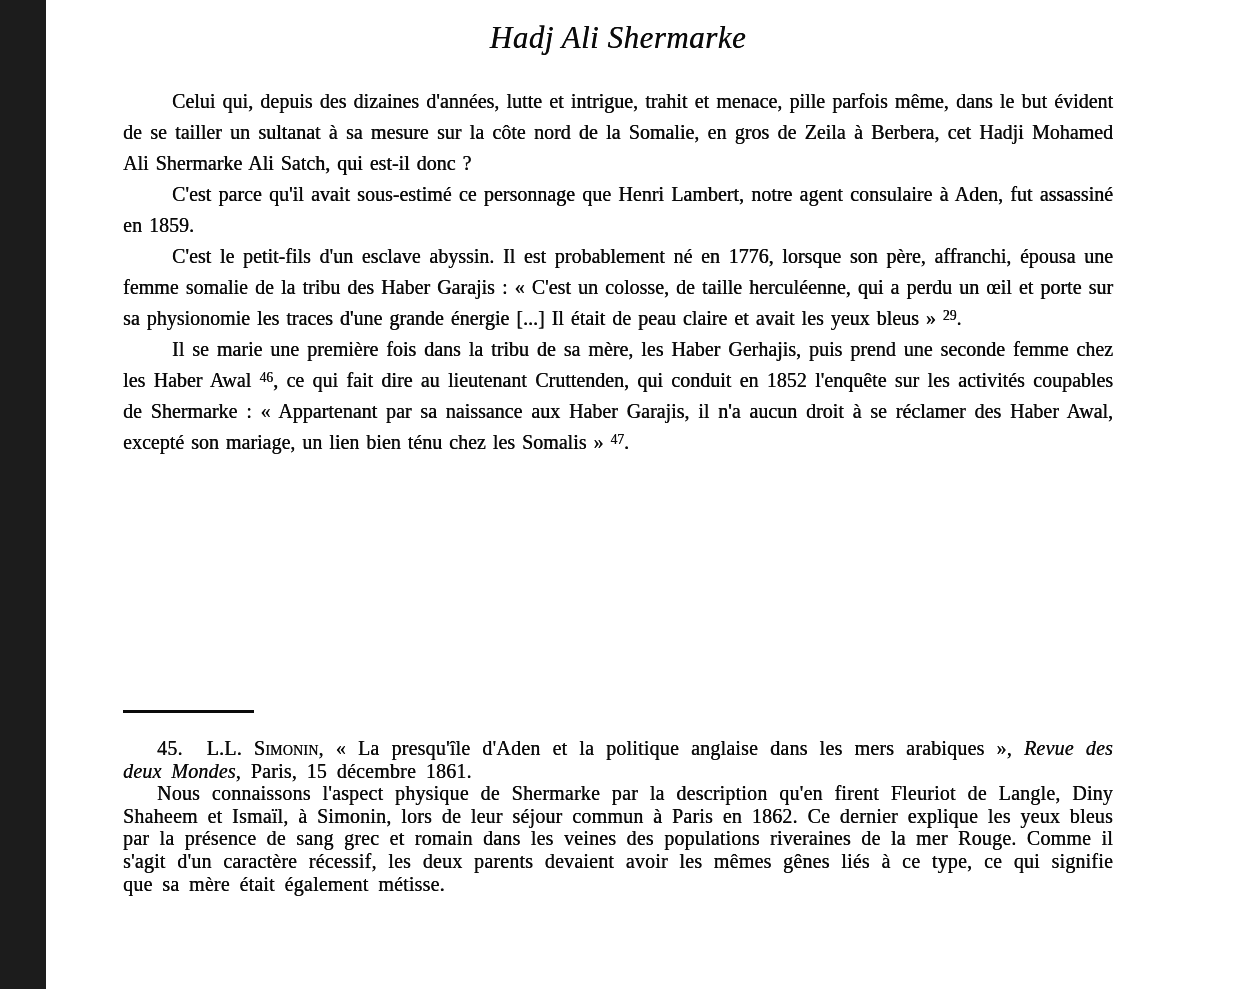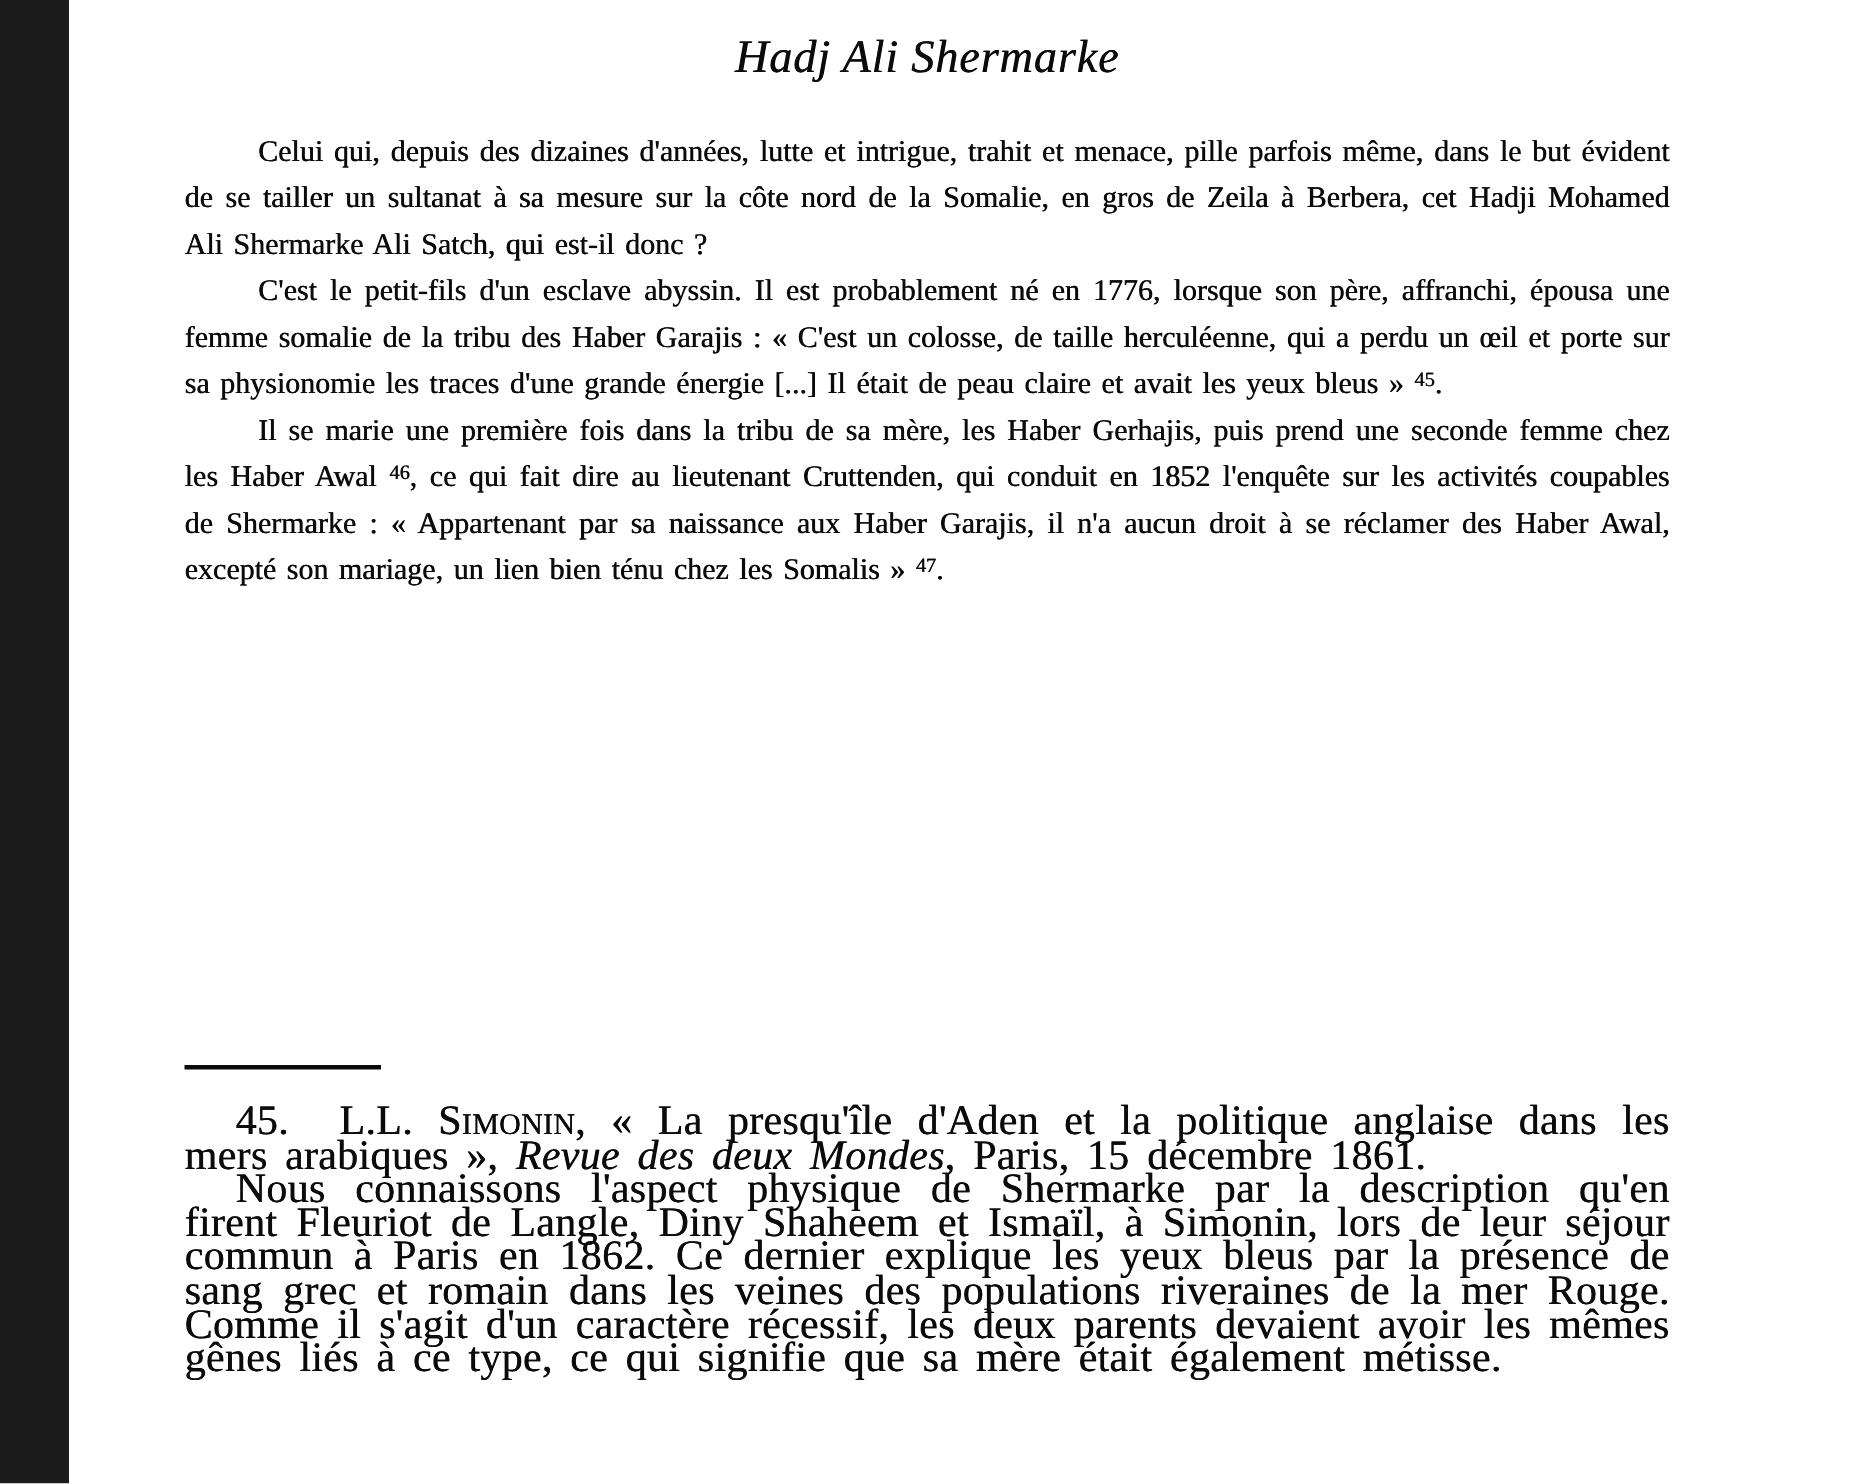--- a/index.html
+++ b/index.html
@@ -58,21 +58,21 @@
     left: 123px;
     width: 131px;
     height: 3px;
     background: var(--text, #111111);
   }
   .footnotes {
     position: absolute;
     top: 737px;
     left: 123px;
     width: 990px;
-    font-size: 28px;
+    font-size: 20px;
     line-height: 22.6px;
     text-align: justify;
     text-shadow: 0.3px 0 0 currentColor;
   }
   .footnotes p {
     margin: 0;
     text-indent: 34px;
     word-spacing: 4.5px;
     letter-spacing: 0.2px;
   }
@@ -88,21 +88,22 @@
   }
 </style>
 </head>
 <body>
 
 <div class="page">
   <div class="scanbar"></div>
   <div class="title">Hadj Ali Shermarke</div>
   <div class="bodytext" id="body-container">
       <p><span>Celui qui, depuis des dizaines d'années, lutte et intrigue, trahit et menace, pille parfois même, dans le but évident de se tailler un sultanat à sa mesure sur la côte nord de la Somalie, en gros de Zeila à Berbera, cet Hadji Mohamed Ali Shermarke Ali Satch, qui est-il donc ?</span></p>
-      <p><span>C'est le petit-fils d'un esclave abyssin. Il est probablement né en 1776, lorsque son père, affranchi, épousa une femme somalie de la tribu des Haber Garajis : « C'est un colosse, de taille herculéenne, qui a perdu un œil et porte sur sa physionomie les traces d'une grande énergie [...] Il était de peau claire et avait les yeux bleus » </span><sup>45</sup><span>.</span></p>
+      <p><span>C'est parce qu'il avait sous-estimé ce personnage que Henri Lambert, notre agent consulaire à Aden, fut assassiné en 1859.</span></p>
+      <p><span>C'est le petit-fils d'un esclave abyssin. Il est probablement né en 1776, lorsque son père, affranchi, épousa une femme somalie de la tribu des Haber Garajis : « C'est un colosse, de taille herculéenne, qui a perdu un œil et porte sur sa physionomie les traces d'une grande énergie [...] Il était de peau claire et avait les yeux bleus » </span><sup>29</sup><span>.</span></p>
       <p><span>Il se marie une première fois dans la tribu de sa mère, les Haber Gerhajis, puis prend une seconde femme chez les Haber Awal </span><sup>46</sup><span>, ce qui fait dire au lieutenant Cruttenden, qui conduit en 1852 l'enquête sur les activités coupables de Shermarke : « Appartenant par sa naissance aux Haber Garajis, il n'a aucun droit à se réclamer des Haber Awal, excepté son mariage, un lien bien ténu chez les Somalis » </span><sup>47</sup><span>.</span></p>
     </div>
   <div class="rule"></div>
   <div class="footnotes" id="footnotes-container">
       <p><span>45.&nbsp; L.L. </span><span class="sc">Simonin</span><span>, « La presqu'île d'Aden et la politique anglaise dans les mers arabiques », </span><span class="it">Revue des deux Mondes</span><span>, Paris, 15 décembre 1861.</span></p>
       <p><span>Nous connaissons l'aspect physique de Shermarke par la description qu'en firent Fleuriot de Langle, Diny Shaheem et Ismaïl, à Simonin, lors de leur séjour commun à Paris en 1862. Ce dernier explique les yeux bleus par la présence de sang grec et romain dans les veines des populations riveraines de la mer Rouge. Comme il s'agit d'un caractère récessif, les deux parents devaient avoir les mêmes gênes liés à ce type, ce qui signifie que sa mère était également métisse.</span></p>
     </div>
 </div>
 
 </body></html>

